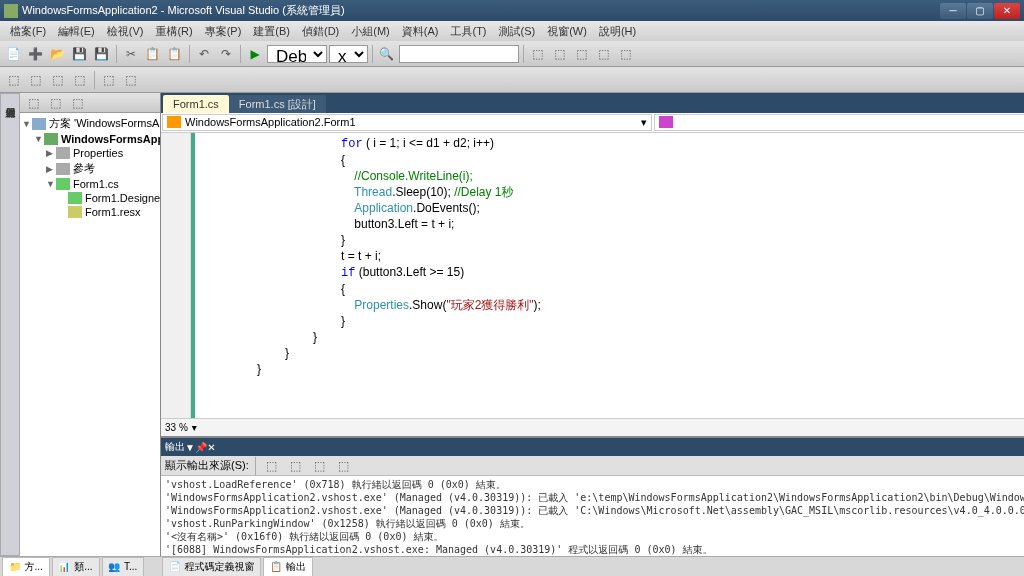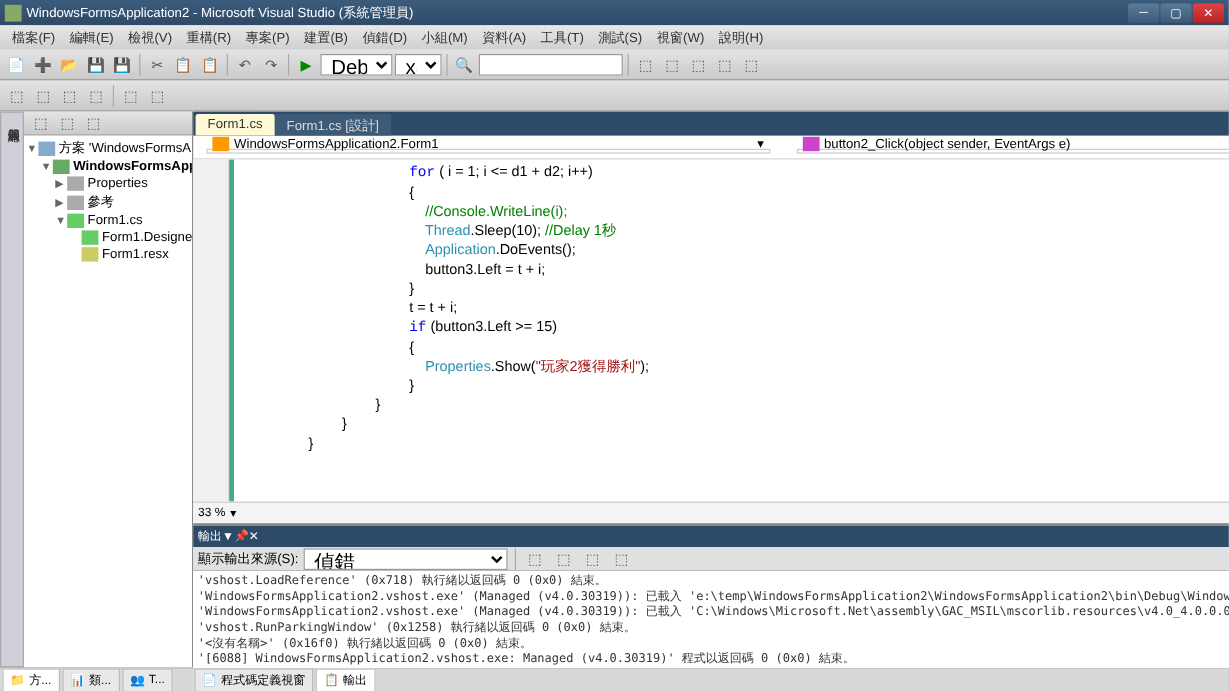--- a/index.html
+++ b/index.html
@@ -30,21 +30,21 @@
 .treeitem.d1 { padding-left: 12px; }
 .treeitem.d2 { padding-left: 24px; }
 .treeitem.d3 { padding-left: 36px; }
 .treeitem.bold { font-weight: bold; }
 .center { display: flex; flex-direction: column; background: #fff; border-left: 1px solid #888; border-right: 1px solid #888; }
 .tabstrip { height: 20px; background: #2d4a68; display: flex; align-items: flex-end; padding-left: 2px; }
 .filetab { height: 18px; padding: 2px 10px; font-size: 11px; display: flex; align-items: center; border-top-left-radius: 2px; border-top-right-radius: 2px; }
 .filetab.active { background: #fff9d6; color: #333; }
 .filetab.inactive { background: #3d5a77; color: #ddd; }
 .navbar { height: 20px; display: flex; border-bottom: 1px solid #ccc; }
-.navcombo { flex: 1; border: 1px solid #ccc; margin: 11px; font-size: 11px; padding: 1px 4px; background: #fff; display: flex; align-items: flex-end; }
+.navcombo { flex: 1; border: 1px solid #ccc; margin: 1px; font-size: 11px; padding: 1px 4px; background: #fff; display: flex; align-items: flex-start; }
 .navcombo .ic { width: 14px; height: 12px; margin-right: 4px; display: inline-block; }
 .codearea { flex: 1; display: flex; background: #fff; }
 .gutter { width: 30px; background: #f0f0f0; border-right: 1px solid #ddd; }
 .codemark { width: 4px; background: #4a8; }
 .codetext { flex: 1; font-family: Consolas, monospace; font-size: 12px; line-height: 16px; padding: 2px 6px; white-space: pre; color: #000; overflow: hidden; }
 .kw { color: #0000ff; font-family: Liberation Mono, monospace; }
 .cm { color: #008000; }
 .str { color: #a31515; }
 .typ { color: #2b91af; }
 .zoombar { height: 18px; display: flex; align-items: center; padding: 0 4px; font-size: 10px; background: #f4f4f4; border-top: 1px solid #ccc; }
@@ -152,21 +152,20 @@
 
     </div>
     <div class="navbar">
       <div class="navcombo">
           <span class="ic" style="background:#f90"></span>
           <span>WindowsFormsApplication2.Form1</span>
           <span style="margin-left:auto">▾</span>
         </div>
       <div class="navcombo">
           <span class="ic" style="background:#c4c"></span>
-          <span>button2_Click(object sender, EventArgs e)</span>
         </div>
     </div>
     <div class="codearea">
       <div class="gutter"></div>
       <div class="codemark"></div>
       <div class="codetext"><span style="padding-left:140px"><span class="kw">for</span><span> ( i = 1; i &lt;= d1 + d2; i++)</span></span>
 <span style="padding-left:140px">{</span>
 <span style="padding-left:140px"><span class="cm">    //Console.WriteLine(i);</span></span>
 <span style="padding-left:140px"><span class="typ">    Thread</span><span>.Sleep(10); </span><span class="cm">//Delay 1秒</span></span>
 <span style="padding-left:140px"><span class="typ">    Application</span><span>.DoEvents();</span></span>
@@ -188,21 +187,20 @@
     <div class="outpanel">
       <div class="outhdr">
         <span>輸出</span>
         <span class="spacer"></span>
         <span class="hbtn">▼</span>
         <span class="hbtn">📌</span>
         <span class="hbtn">✕</span>
       </div>
       <div class="outtoolbar">
         <span>顯示輸出來源(S):</span>
-        <select class="tcombo" style="width:170px"><option>偵錯</option></select>
         <div class="tsep"></div>
         <div class="tbtn">⬚</div>
         <div class="tbtn">⬚</div>
         <div class="tbtn">⬚</div>
         <div class="tbtn">⬚</div>
       </div>
       <div class="outtext" id="outtext">'vshost.LoadReference' (0x718) 執行緒以返回碼 0 (0x0) 結束。
 'WindowsFormsApplication2.vshost.exe' (Managed (v4.0.30319)): 已載入 'e:\temp\WindowsFormsApplication2\WindowsFormsApplication2\bin\Debug\WindowsFormsApplication2
 'WindowsFormsApplication2.vshost.exe' (Managed (v4.0.30319)): 已載入 'C:\Windows\Microsoft.Net\assembly\GAC_MSIL\mscorlib.resources\v4.0_4.0.0.0_zh-Hant_b77a5c561:
 'vshost.RunParkingWindow' (0x1258) 執行緒以返回碼 0 (0x0) 結束。

